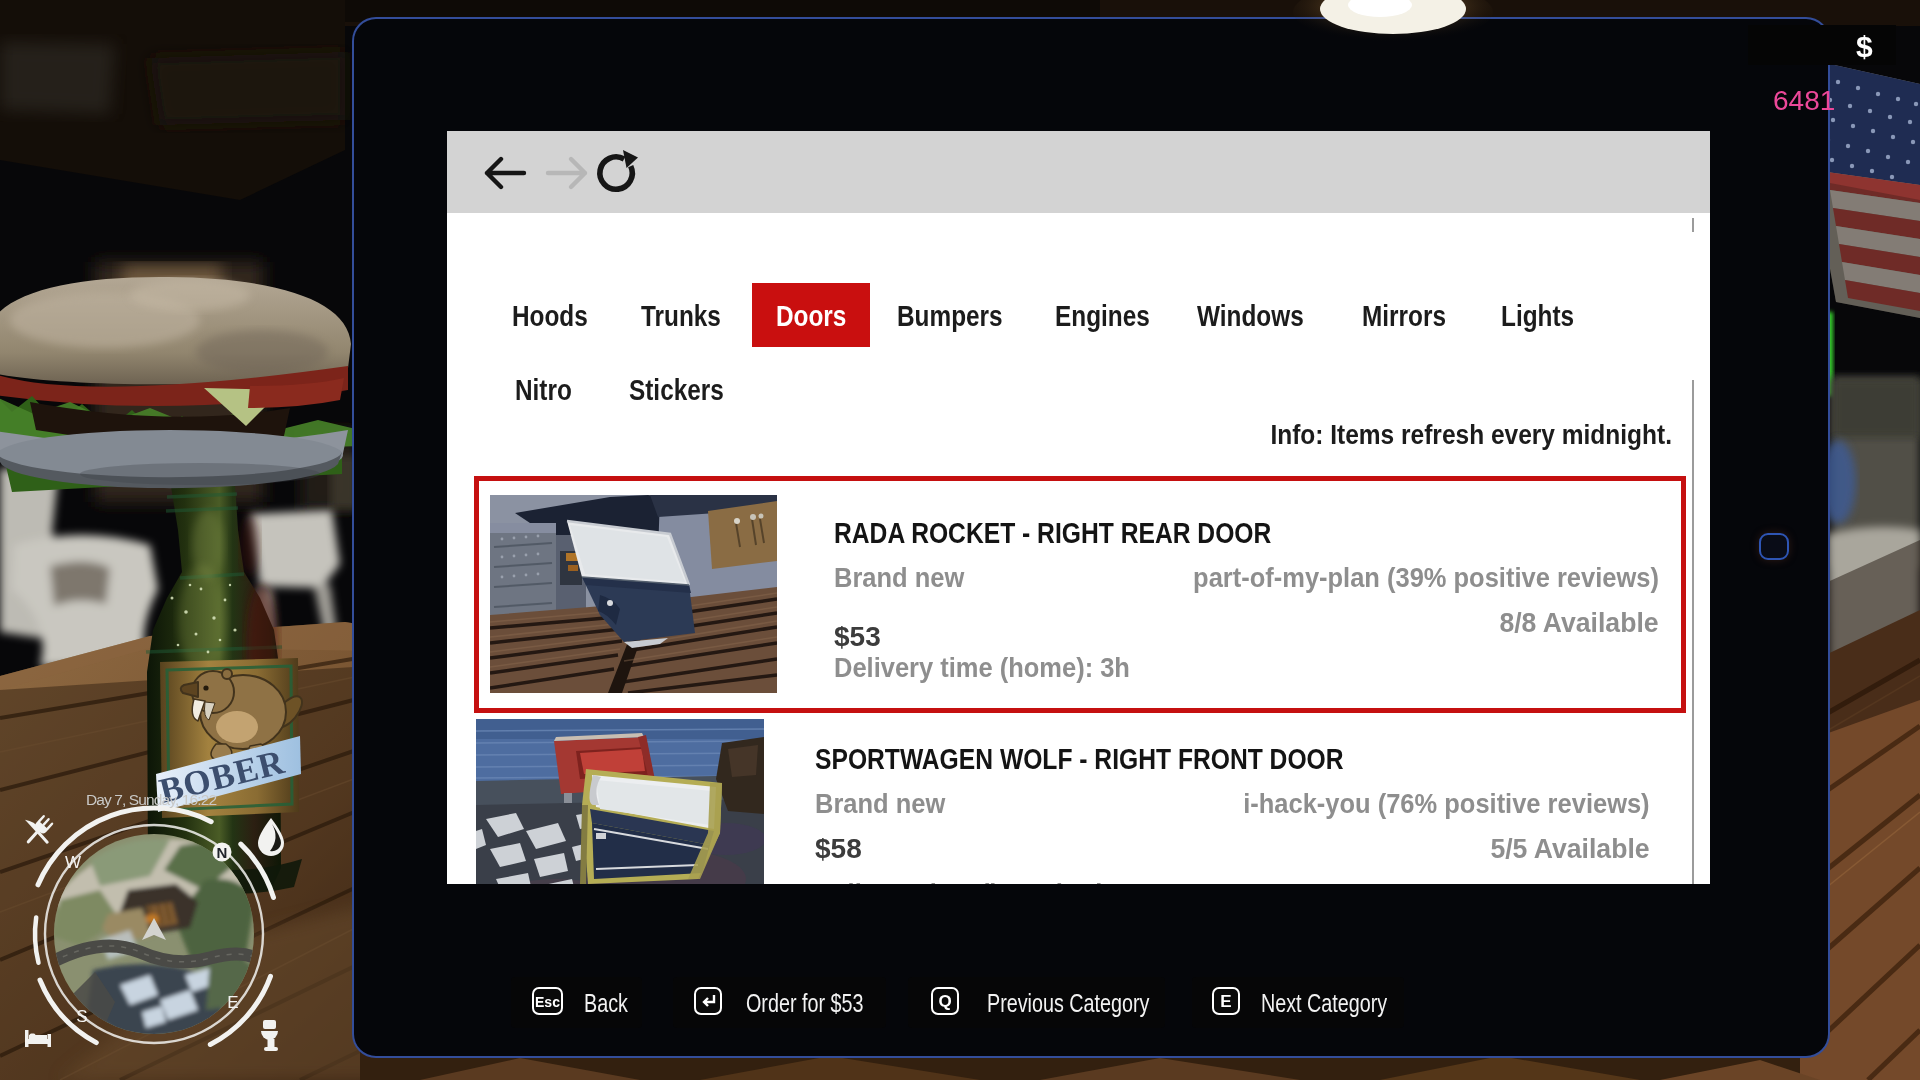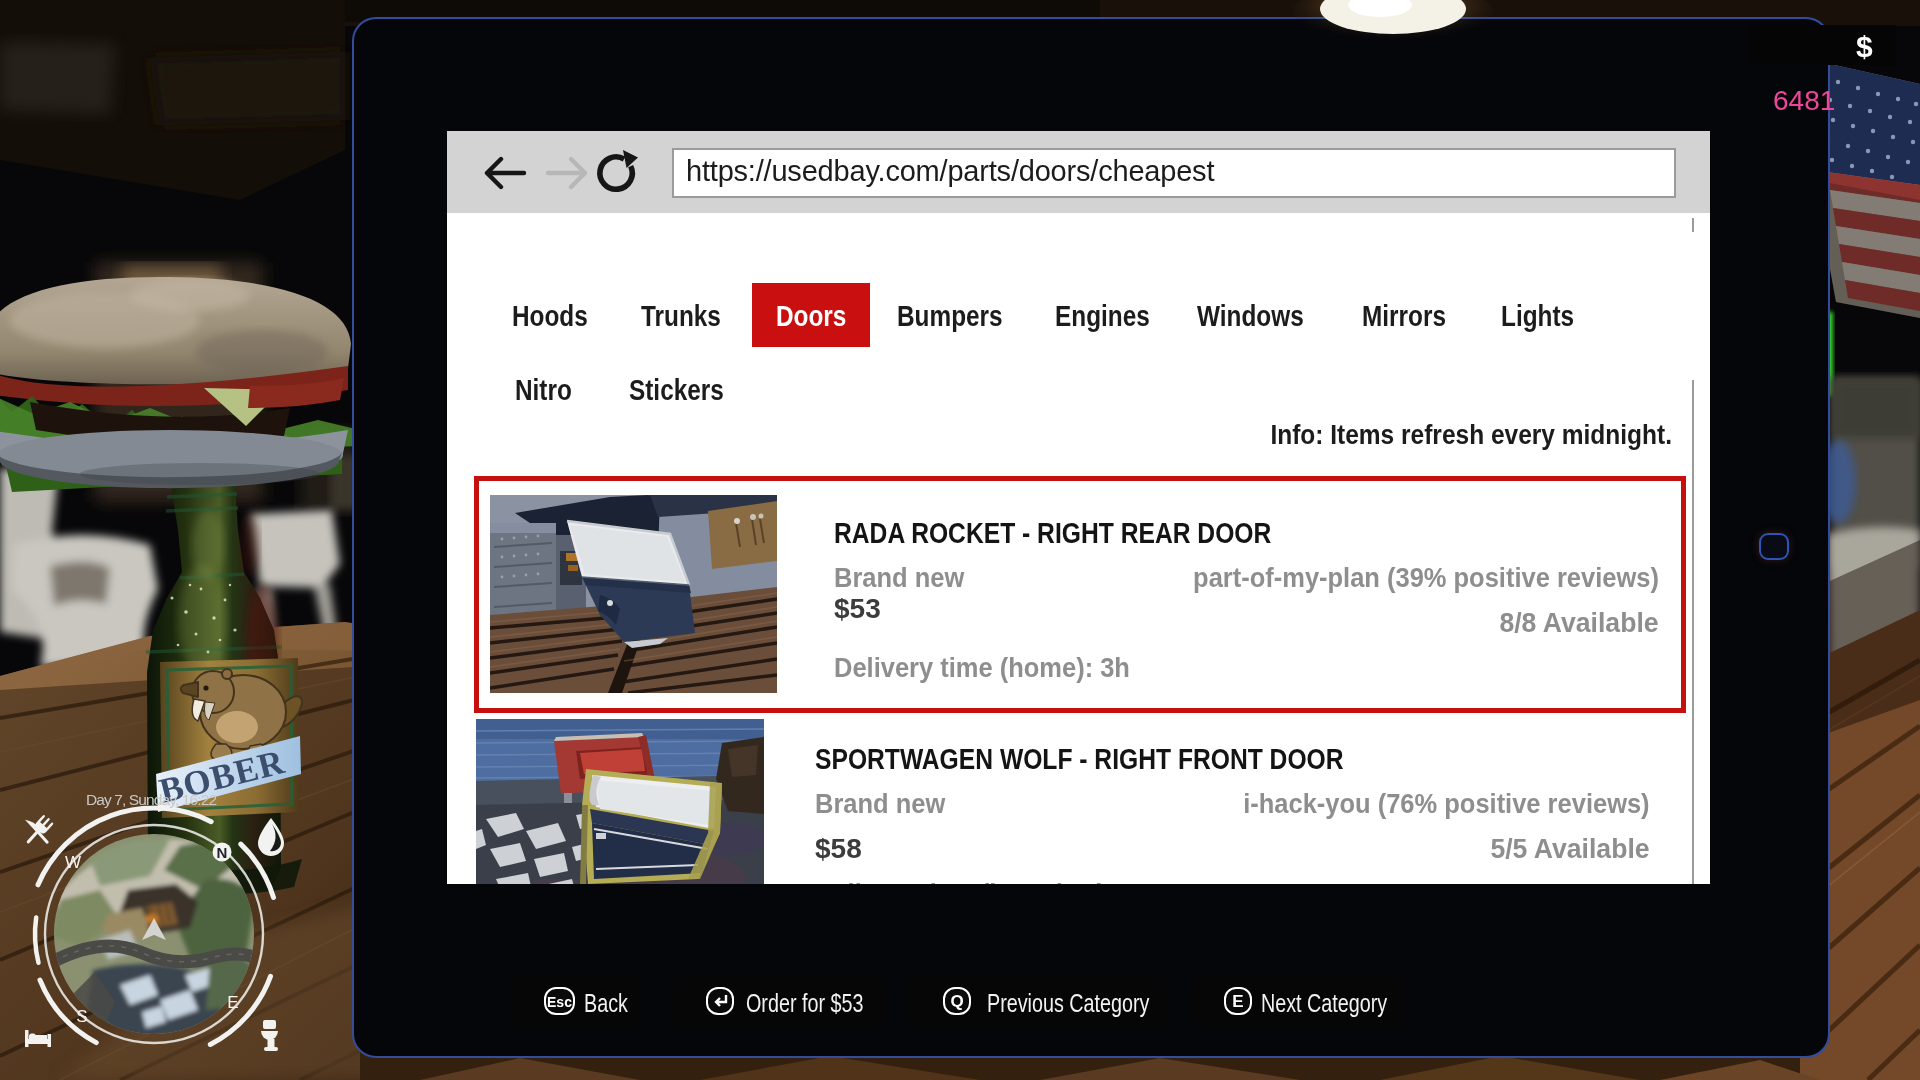--- a/index.html
+++ b/index.html
@@ -29,21 +29,21 @@
   .pg { position:absolute; font-size:28px; font-weight:bold; color:#8e8e8e; line-height:33px; white-space:nowrap; }
   .pl { left:355px; transform:scaleX(0.91); transform-origin:0 0; }
   .pr { right:22px; text-align:right; transform:scaleX(0.91); transform-origin:100% 0; }
   .pa { transform:scaleX(0.95); }
   .pd { color:#3c3c3c; transform:scaleX(1); }
   #sbar1 { position:absolute; left:1245px; top:87px; width:2px; height:14px; background:#9b9b9b; }
   #sbar2 { position:absolute; left:1245px; top:249px; width:2px; height:504px; background:#9b9b9b; }
   #money { position:absolute; left:0; top:0; width:1920px; height:80px; pointer-events:none; } #moneybg { position:absolute; left:1748px; top:25px; width:148px; height:40px; background:#050505; }
   #btnbar { position:absolute; left:0; top:977px; width:1920px; height:51px; }
   .bbtn { position:absolute; top:0; height:51px; background:#060607; border-radius:4px; }
-  .key { position:absolute; top:10px; width:28px; height:28px; border:2.5px solid #fff; border-radius:12px; background:#0a0a0a;margin-left:12px; }
+  .key { position:absolute; top:10px; width:28px; height:28px; border:2.5px solid #fff; border-radius:7px; background:#0a0a0a; }
   .kt { position:absolute; width:100%; text-align:center; top:3px; color:#fff; font-size:17px; font-weight:bold; }
   .bl { position:absolute; top:12px; color:#f2f2f2; font-size:25px; white-space:nowrap;
     transform:scaleX(0.79); transform-origin:0 0; }
   #lamp { position:absolute; left:1290px; top:0px; width:206px; height:44px; pointer-events:none; }
   #homebtn { position:absolute; left:1759px; top:533px; width:30px; height:27px; border:2.5px solid #2e55b4; border-radius:9px; background:rgba(40,60,120,0.12); box-shadow:0 0 8px rgba(120,60,40,0.35); }
 </style>
 </head>
 <body>
 <svg id="scene" width="1920" height="1080" viewBox="0 0 1920 1080">
   <defs>
@@ -420,23 +420,20 @@
         <path d="M40 42 h37 M40 42 l 14,-14 M40 42 l 14,14"></path>
       </g>
       <g fill="none" stroke="#b7b7b7" stroke-width="4.4" stroke-linecap="round" stroke-linejoin="round">
         <path d="M101 42 h37 M138 42 l -14,-14 M138 42 l -14,14"></path>
       </g>
       <g>
         <path d="M183.7 35.1 A 16.2,16.2 0 1 1 177.1 28.0" fill="none" stroke="#161616" stroke-width="5.6" stroke-linecap="butt"></path>
         <polygon points="176,19 191,26.5 179.5,37" fill="#161616"></polygon>
       </g>
     </svg>
-    <div id="urlbox">
-        <div id="urltext">https://usedbay.com/parts/doors/cheapest</div>
-      </div>
   </div>
   <div class="abs" style="left:305px; top:152px; width:118px; height:64px; background:#c90f0f;"></div>
   <div class="tabt" style="left:65px; top:170px;">Hoods</div>
   <div class="tabt" style="left:194px; top:170px;">Trunks</div>
   <div class="tabt" style="left:329px; top:170px; color:#fff;">Doors</div>
   <div class="tabt" style="left:450px; top:170px;">Bumpers</div>
   <div class="tabt" style="left:608px; top:170px;">Engines</div>
   <div class="tabt" style="left:750px; top:170px;">Windows</div>
   <div class="tabt" style="left:915px; top:170px;">Mirrors</div>
   <div class="tabt" style="left:1054px; top:170px;">Lights</div>
@@ -524,21 +521,21 @@
       </g>
       <g stroke="#55606e" stroke-width="1.5" fill="none">
         <path d="M92,82 L 199,90"></path>
       </g>
       <path d="M77,26 l -4,58 6,36 13,0 0,-40 z" fill="#8b92a2" opacity="0.0"></path>
       <circle cx="120" cy="108" r="3" fill="#d8dade"></circle>
     </svg>
     <div class="pt" style="top:36px;">RADA ROCKET - RIGHT REAR DOOR</div>
     <div class="pg pl" style="top:80px;">Brand new</div>
     <div class="pg pr" style="top:80px;">part-of-my-plan (39% positive reviews)</div>
-    <div class="pg pl pd" style="top:111px;">$53</div>
+    <div class="pg pl pd" style="top:139px;">$53</div>
     <div class="pg pr pa" style="top:125px;">8/8 Available</div>
     <div class="pg pl" style="top:170px;">Delivery time (home): 3h</div>
   </div>
   <div id="prod2">
     <svg class="abs" id="thumb2" style="left:16px; top:5px;" width="288" height="198" viewBox="0 0 288 198">
       <rect x="0" y="0" width="288" height="198" fill="#3a3f49"></rect>
       <rect x="0" y="0" width="288" height="62" fill="#4e6da0"></rect>
       <rect x="0" y="0" width="288" height="20" fill="#415f90"></rect>
       <g stroke="#6a87b5" stroke-width="1.5" opacity="0.8">
         <line x1="0" y1="12" x2="288" y2="10"></line>

